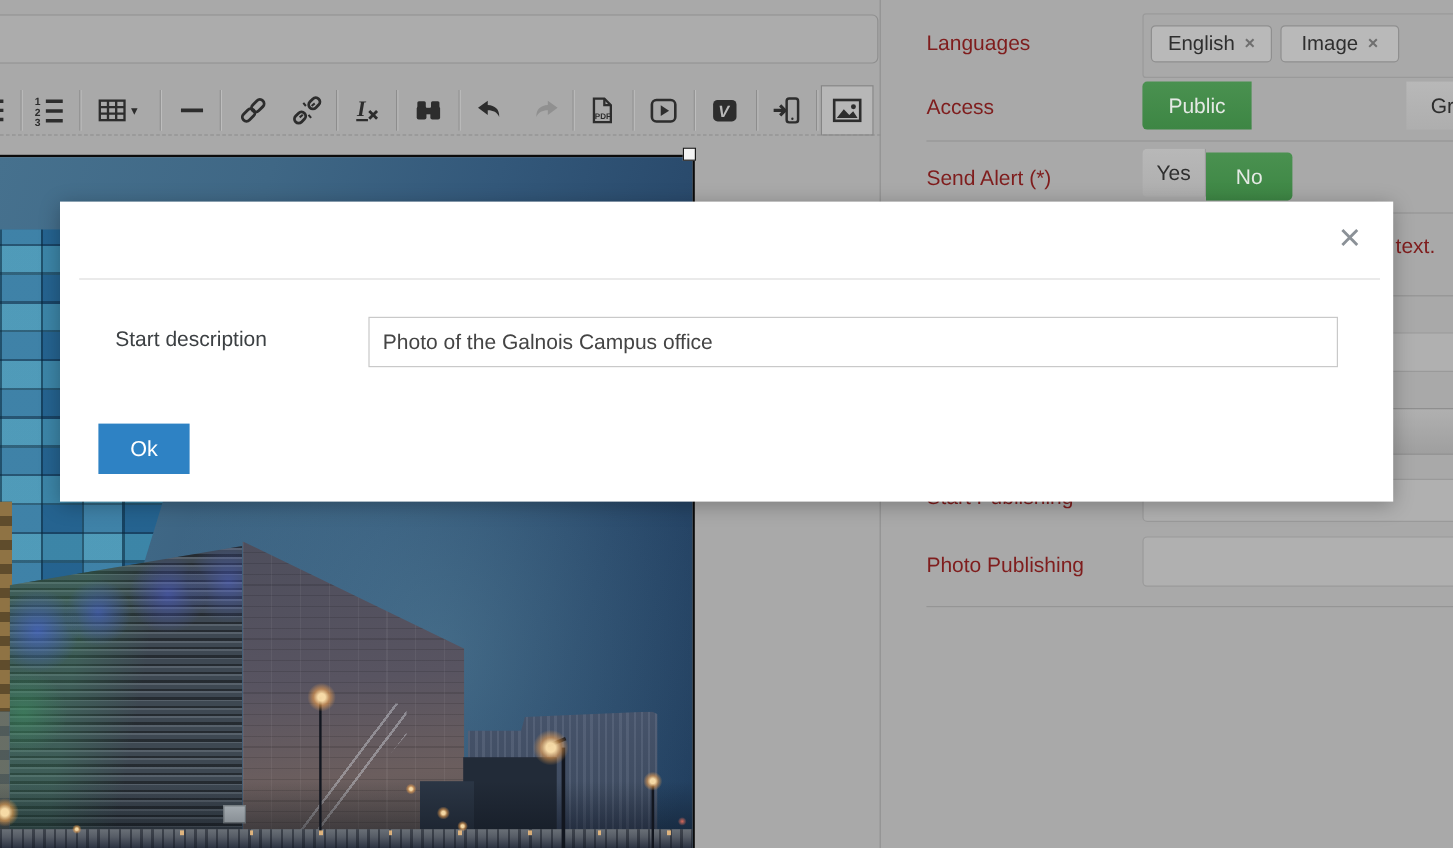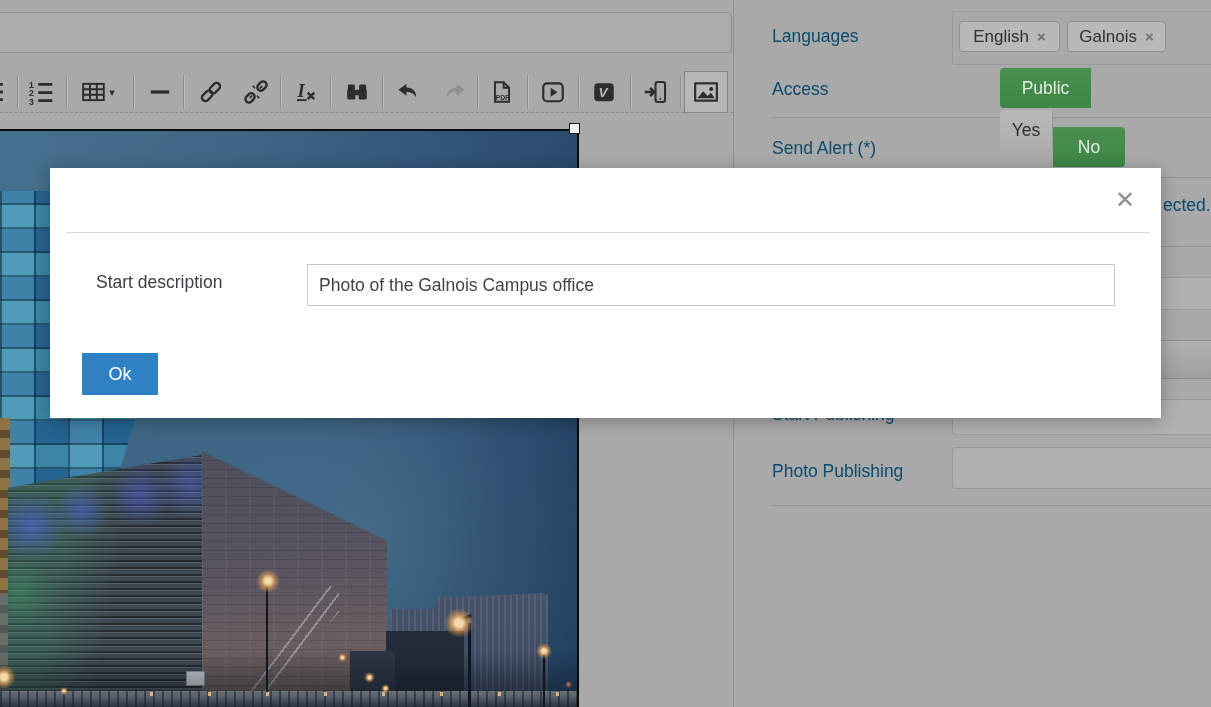--- a/index.html
+++ b/index.html
@@ -66,28 +66,28 @@
   .fence{left:0;top:560px;width:577px;height:16px;
     background-image:repeating-linear-gradient(90deg, rgba(20,25,35,.5) 0 2px, transparent 2px 9px),
       linear-gradient(180deg,#6a7077 0%,#565c66 40%,#2a3140 100%);}
   .glow{border-radius:50%;background:radial-gradient(circle, rgba(255,225,170,.95) 0 18%, rgba(255,170,80,.55) 40%, transparent 70%);}
   .pole{background:#12161f;}
   .dot-row{left:150px;top:561px;width:427px;height:4px;
     background:repeating-linear-gradient(90deg, rgba(255,200,130,.8) 0 3px, transparent 3px 58px);}
   .red-dot{left:565px;top:550px;width:7px;height:7px;border-radius:50%;background:radial-gradient(circle,#d96a5a,transparent 75%);}
   .handle{left:569px;top:123px;width:11px;height:11px;background:#f4f4f4;border:1px solid #1a1a1a;box-sizing:border-box;}
   
-  .side-label{color:#0c4a6e;font-size:17.5px;}
+  .side-label{color:#7f1d1d;font-size:17.5px;}
   .divider{height:1px;background:#959595;}
   .lang-box{left:952px;top:11px;width:338px;height:52px;border:1px solid #9a9a9a;border-radius:3px;}
   .tag{top:21px;height:31px;background:#b9b9b9;border:1px solid #8f8f8f;border-radius:4px;
     display:flex;align-items:center;justify-content:center;gap:8px;font-size:17px;color:#2f2f2f;box-sizing:border-box;cursor:pointer;}
   .tag .x{color:#6f6f6f;font-size:15px;font-weight:bold;cursor:pointer;}
   .opt-btn{height:40px;display:flex;align-items:center;justify-content:center;font-size:17.5px;
-    color:#2e2e2e;background:linear-gradient(#b8b8b8,#aeaeae);cursor:pointer;box-sizing:border-box;border-right:1px solid #9a9a9a;margin-left:48px;}
+    color:#2e2e2e;background:linear-gradient(#b8b8b8,#aeaeae);cursor:pointer;box-sizing:border-box;border-right:1px solid #9a9a9a;}
   .opt-btn.green{background:linear-gradient(#4a9150,#3d8644);color:#e4e9e4;border-right:none;}
   .rl{border-radius:4px 0 0 4px;} .rr{border-radius:0 4px 4px 0;}
   .gray-input{background:#b0b0b0;border:1px solid #9a9a9a;border-radius:4px;box-sizing:border-box;outline:none;}
   .box2{left:952px;top:340px;width:338px;height:39px;background:linear-gradient(#b0b0b0,#9f9f9f);
     border:1px solid #8f8f8f;border-radius:4px;box-sizing:border-box;}
   
   .modal{left:50px;top:168px;width:1111px;height:250px;background:#fff;box-shadow:0 3px 16px rgba(0,0,0,.28);}
   .modal *{position:absolute;}
   .modal-title{left:40px;top:17px;font-size:25px;font-weight:bold;color:#323232;}
   .modal-close{right:26px;top:20px;font-size:24px;color:#8b9197;cursor:pointer;line-height:1;}
@@ -260,36 +260,36 @@
   </div>
   <div class="abs handle"></div>
 
   <div class="abs side-label" style="left:772px;top:26px">Languages</div>
   <div class="abs lang-box"></div>
   <div class="abs tag" style="left:959px;width:101px">
     <span>English</span>
     <span class="x">×</span>
   </div>
   <div class="abs tag" style="left:1067px;width:99px">
-    <span>Galnois</span>
+    <span>Image</span>
     <span class="x">×</span>
   </div>
 
   <div class="abs side-label" style="left:772px;top:79px">Access</div>
   <div class="abs opt-btn green rl" style="left:952px;top:68px;width:91px">Public</div>
   <div class="abs opt-btn" style="left:1172px;top:68px;width:60px;border-right:none">Gr</div>
 
   <div class="abs divider" style="left:772px;top:117px;width:439px"></div>
 
   <div class="abs side-label" style="left:772px;top:138px">Send Alert (*)</div>
-  <div class="abs opt-btn rl" style="left:952px;top:110px;width:53px">Yes</div>
+  <div class="abs opt-btn rl" style="left:952px;top:124px;width:53px">Yes</div>
   <div class="abs opt-btn green rr" style="left:1005px;top:127px;width:72px">No</div>
 
   <div class="abs divider" style="left:772px;top:177px;width:439px"></div>
-  <div class="abs side-label" style="left:1163px;top:195px">ected.</div>
+  <div class="abs side-label" style="left:1163px;top:195px">text.</div>
   <div class="abs divider" style="left:772px;top:246px;width:439px"></div>
 
   <div class="abs gray-input" style="left:952px;top:277px;width:338px;height:33px"></div>
   <div class="abs box2"></div>
 
   <div class="abs side-label" style="left:772px;top:404px">Start Publishing</div>
   <input class="abs gray-input" style="left: 952px; top: 399px; width: 338px; height: 36px;" value="">
 
   <div class="abs side-label" style="left:772px;top:461px">Photo Publishing</div>
   <input class="abs gray-input" style="left: 952px; top: 447px; width: 338px; height: 42px;" value="">

